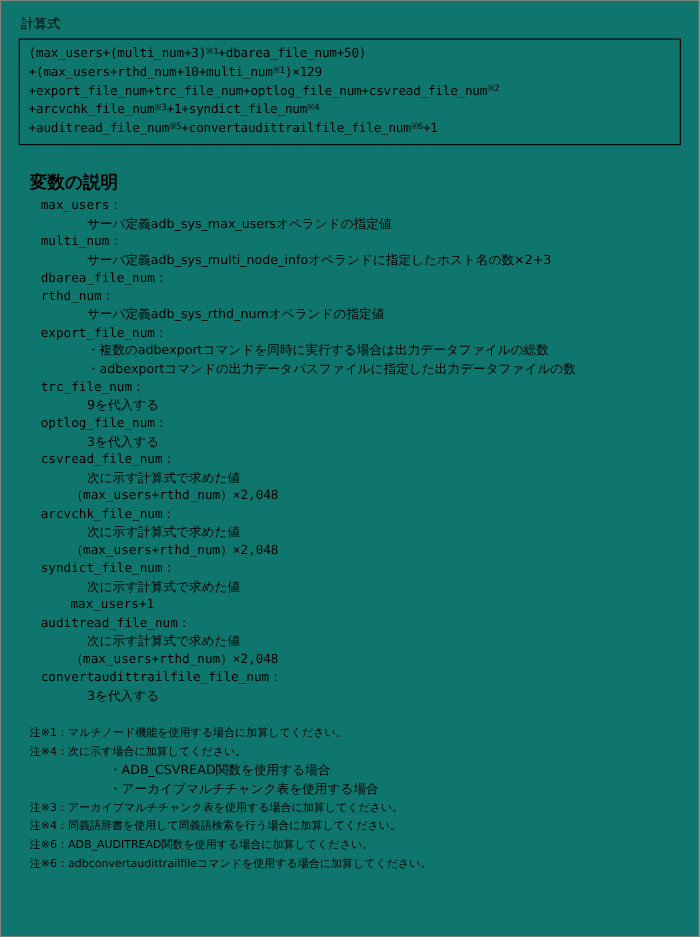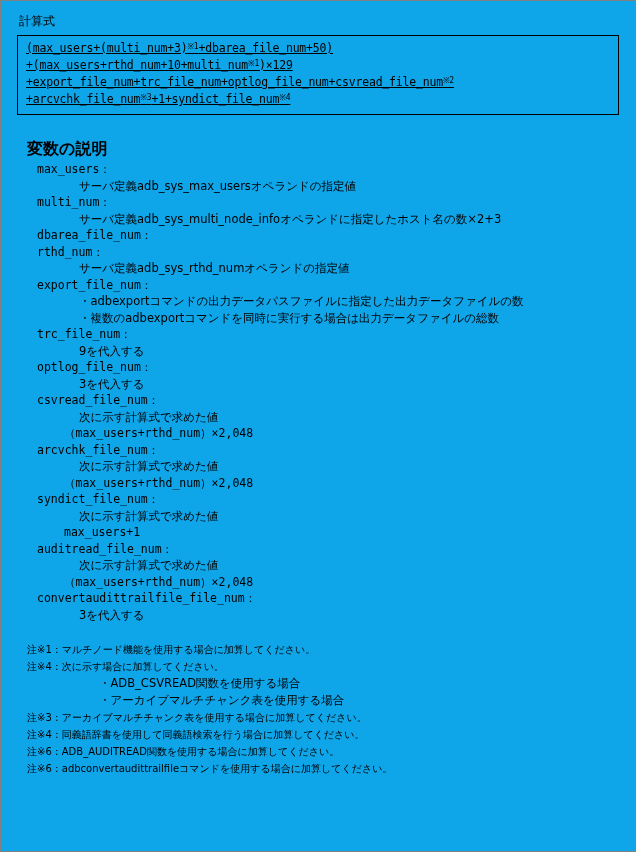--- a/index.html
+++ b/index.html
@@ -12,33 +12,32 @@
     background: #ffffff;
     font-family: "DejaVu Sans", sans-serif;
     color: #000000;
   }
   .page {
     box-sizing: border-box;
     width: 636px;
     height: 852px;
     border: 1px solid #808080;
     padding: 10px 14px 0 14px;
-    background: #0ea5e9;
+    background: #0f766e;
   }
   .section-title {
     font-size: 12px;
     line-height: 16px;
     margin: 2px 0 6px 4px;
   }
   .formula-box {
     box-sizing: border-box;
     border: 1px solid #000000;
     padding: 4px 8px 6px 8px;
     margin: 0 2px 0 2px;
-    text-decoration: underline;
   }
   .formula-line {
     font-family: "DejaVu Sans Mono", monospace;
     font-size: 11.5px;
     line-height: 17px;
     white-space: pre;
     letter-spacing: -0.2px;
   }
   sup {
     font-size: 8px;
@@ -91,40 +90,41 @@
 
 <div class="page">
 
   <div class="section-title">計算式</div>
 
   <div class="formula-box">
     <div class="formula-line"><span>(max_users+(multi_num+3)</span><sup>※1</sup><span>+dbarea_file_num+50)</span></div>
     <div class="formula-line"><span>+(max_users+rthd_num+10+multi_num</span><sup>※1</sup><span>)×129</span></div>
     <div class="formula-line"><span>+export_file_num+trc_file_num+optlog_file_num+csvread_file_num</span><sup>※2</sup><span></span></div>
     <div class="formula-line"><span>+arcvchk_file_num</span><sup>※3</sup><span>+1+syndict_file_num</span><sup>※4</sup><span></span></div>
+    <div class="formula-line"><span>+auditread_file_num</span><sup>※5</sup><span>+convertaudittrailfile_file_num</span><sup>※6</sup><span>+1</span></div>
   </div>
 
   <div class="vars-title">変数の説明</div>
 
   <div class="vars">
 
     <div class="var-name">max_users：</div>
     <div class="var-desc">サーバ定義adb_sys_max_usersオペランドの指定値</div>
 
     <div class="var-name">multi_num：</div>
     <div class="var-desc">サーバ定義adb_sys_multi_node_infoオペランドに指定したホスト名の数×2+3</div>
 
     <div class="var-name">dbarea_file_num：</div>
 
     <div class="var-name">rthd_num：</div>
     <div class="var-desc">サーバ定義adb_sys_rthd_numオペランドの指定値</div>
 
     <div class="var-name">export_file_num：</div>
+    <div class="var-desc">・複数のadbexportコマンドを同時に実行する場合は出力データファイルの総数</div>
     <div class="var-desc">・adbexportコマンドの出力データパスファイルに指定した出力データファイルの数</div>
-    <div class="var-desc">・複数のadbexportコマンドを同時に実行する場合は出力データファイルの総数</div>
 
     <div class="var-name">trc_file_num：</div>
     <div class="var-desc">9を代入する</div>
 
     <div class="var-name">optlog_file_num：</div>
     <div class="var-desc">3を代入する</div>
 
     <div class="var-name">csvread_file_num：</div>
     <div class="var-desc">次に示す計算式で求めた値</div>
     <div class="var-desc mono">（max_users+rthd_num）×2,048</div>

